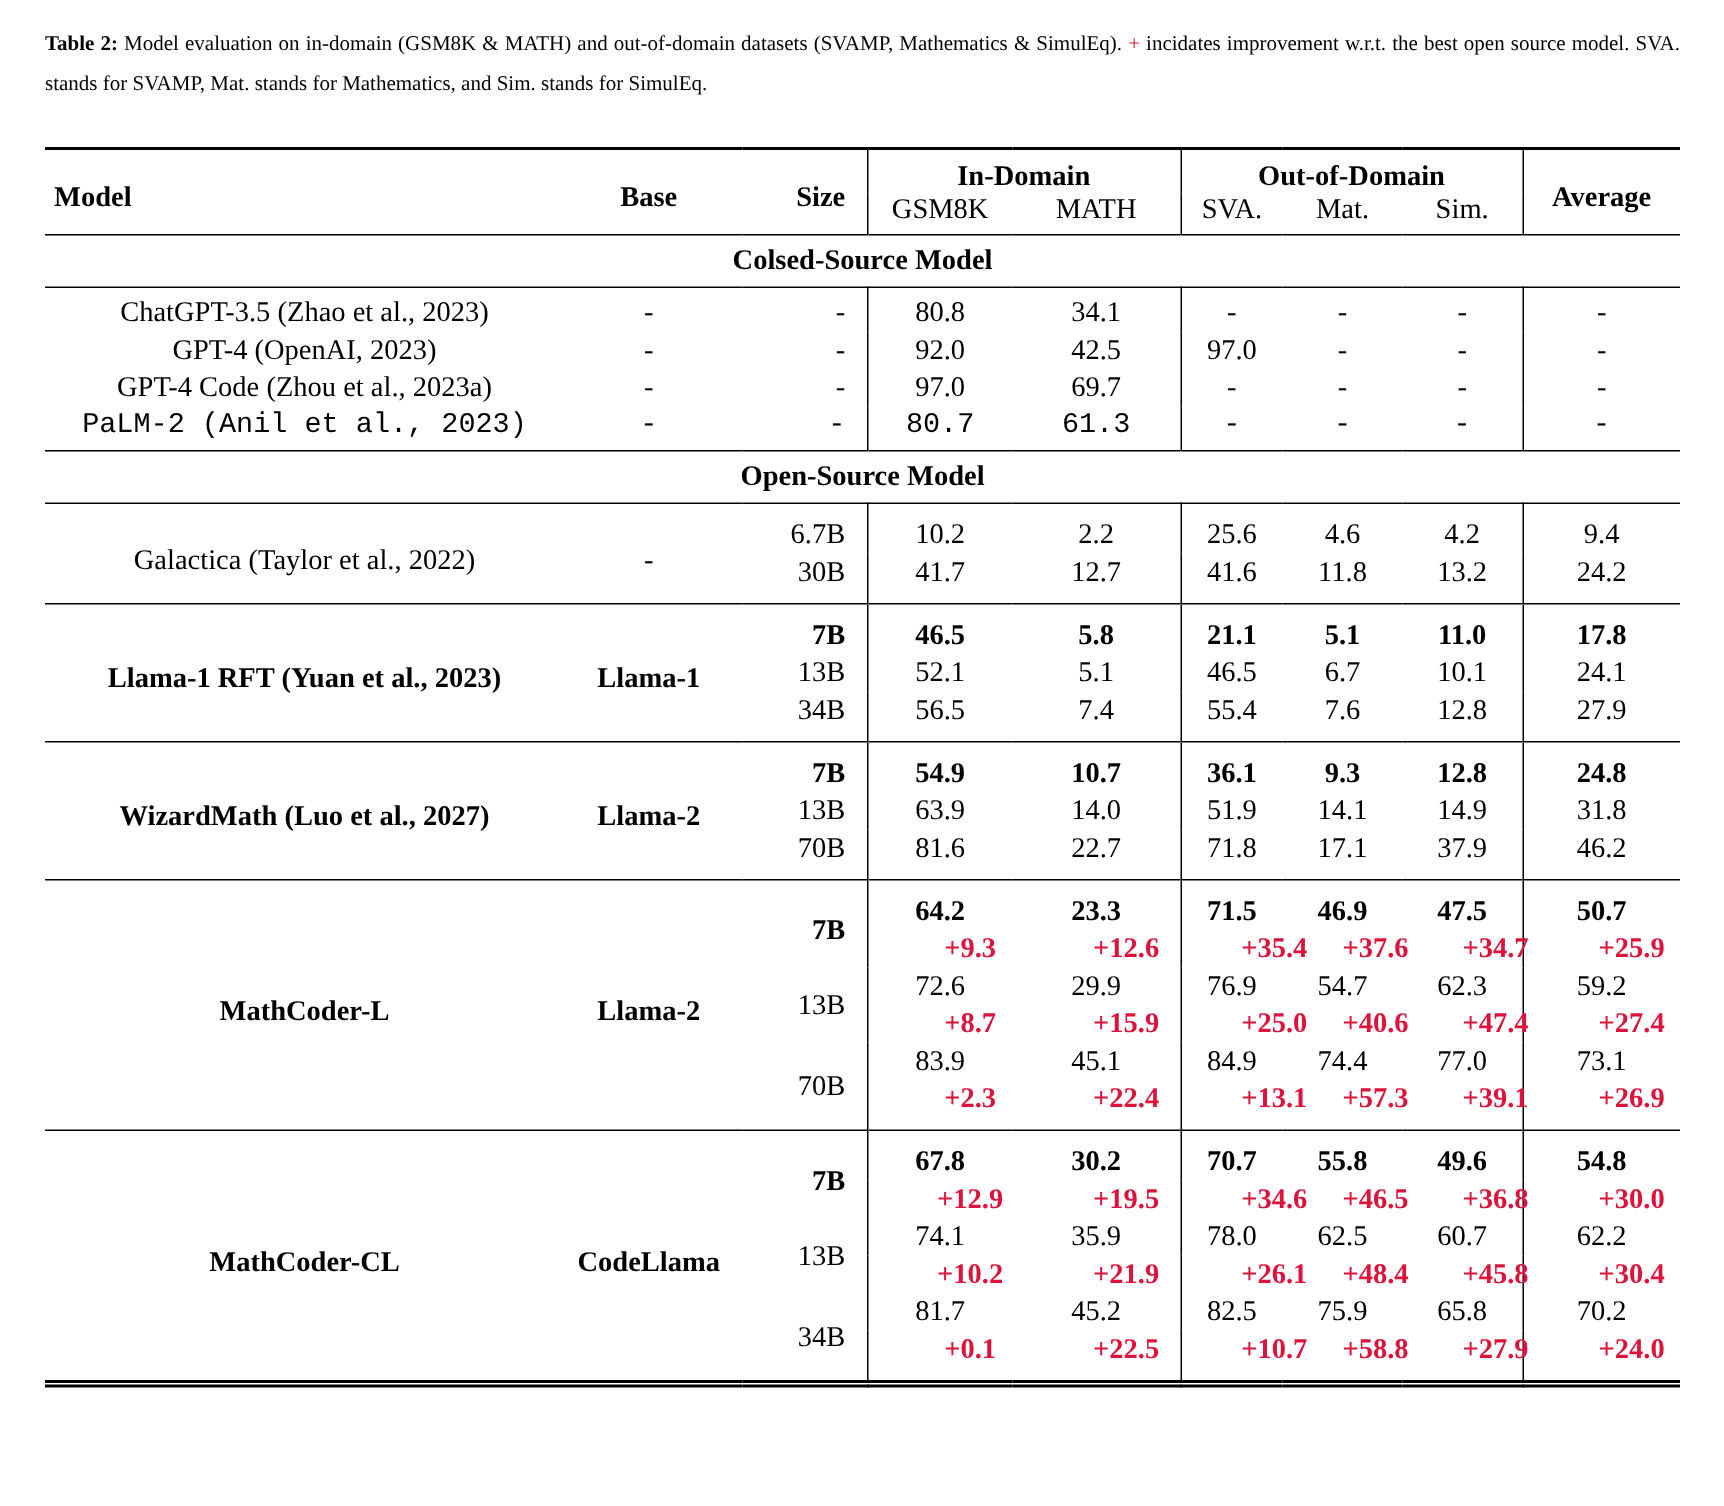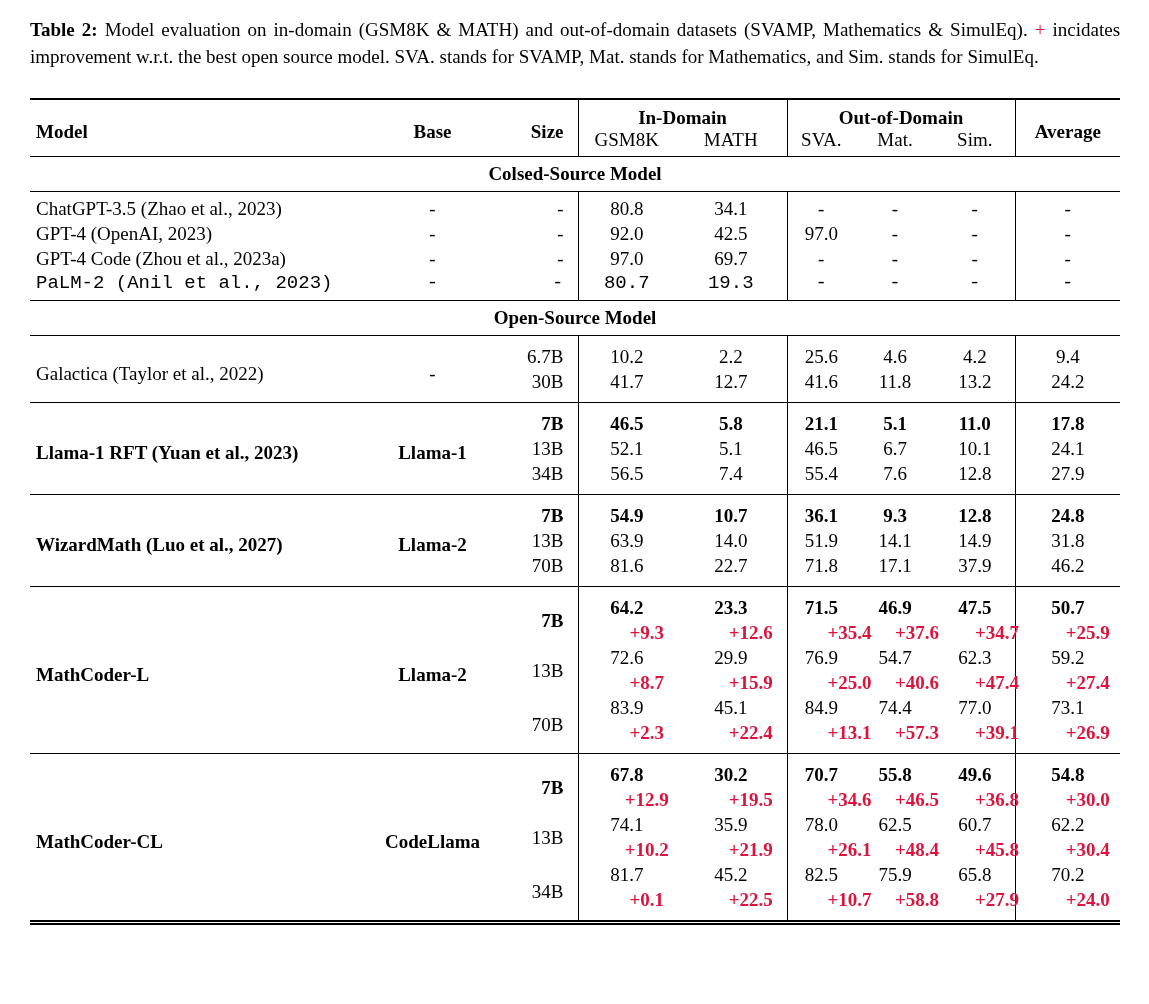--- a/index.html
+++ b/index.html
@@ -4,21 +4,21 @@
 <style>
   html, body { margin: 0; padding: 0; background: #fff; color: #000; }
   body {
     width: 1149px; height: 1004px;
     font-family: "Liberation Serif", serif;
     overflow: hidden;
   }
   .page { box-sizing: border-box; padding: 16px 29px 0 30px; }
 
   .caption {
-    font-size: 19px;
+    font-size: 14px;
     line-height: 27px;
     text-align: justify;
     margin: 0 0 28px 0;
   }
   .caption .cap-label { font-weight: bold; }
   .caption .plus { color: var(--delta-color, #DC143C); }
 
   table.tbl {
     width: 1090px;
     border-collapse: collapse;
@@ -41,21 +41,21 @@
   td.section-title {
     text-align: center;
     font-weight: bold;
     border-top: 1.5px solid #000;
     border-bottom: 1.5px solid #000;
     padding: 4px 0 5px 0;
     font-family: Liberation Serif, serif;
   }
 
   tbody td { line-height: 25px; }
-  td.model { text-align: left; padding-left: 6px; }
+  td.model { text-align: center; padding-left: 6px; }
   td.base  { text-align: center; }
   td.size  { text-align: right; padding-right: 14px; }
   td.val   { text-align: center; }
   td.delta { color: var(--delta-color, #DC143C); font-weight: bold; padding-left: 40px; }
 
   tr.block-top > td { border-top: 1.5px solid #000; font-weight: bold; }
   tr.pad-top > td { padding-top: 8px; }
   tr.pad-bottom > td { padding-bottom: 8px; }
   tr.pad-top-sm > td { padding-top: 4px; }
   tr.pad-bottom-sm > td { padding-bottom: 4px; font-family: Liberation Mono, monospace; }
@@ -136,21 +136,21 @@
           <td class="val vl">-</td>
           <td class="val">-</td>
           <td class="val">-</td>
           <td class="val vl">-</td>
         </tr>
         <tr class="pad-bottom-sm">
           <td class="model" rowspan="1">PaLM-2 (Anil et al., 2023)</td>
           <td class="base" rowspan="1">-</td>
           <td class="size" rowspan="1">-</td>
           <td class="val vl">80.7</td>
-          <td class="val">19.3</td>
+          <td class="val">61.3</td>
           <td class="val vl">-</td>
           <td class="val">-</td>
           <td class="val">-</td>
           <td class="val vl">-</td>
         </tr>
         <tr>
           <td class="section-title" colspan="9">Open-Source Model</td>
         </tr>
         <tr class="pad-top">
           <td class="model" rowspan="2">Galactica (Taylor et al., 2022)</td>

